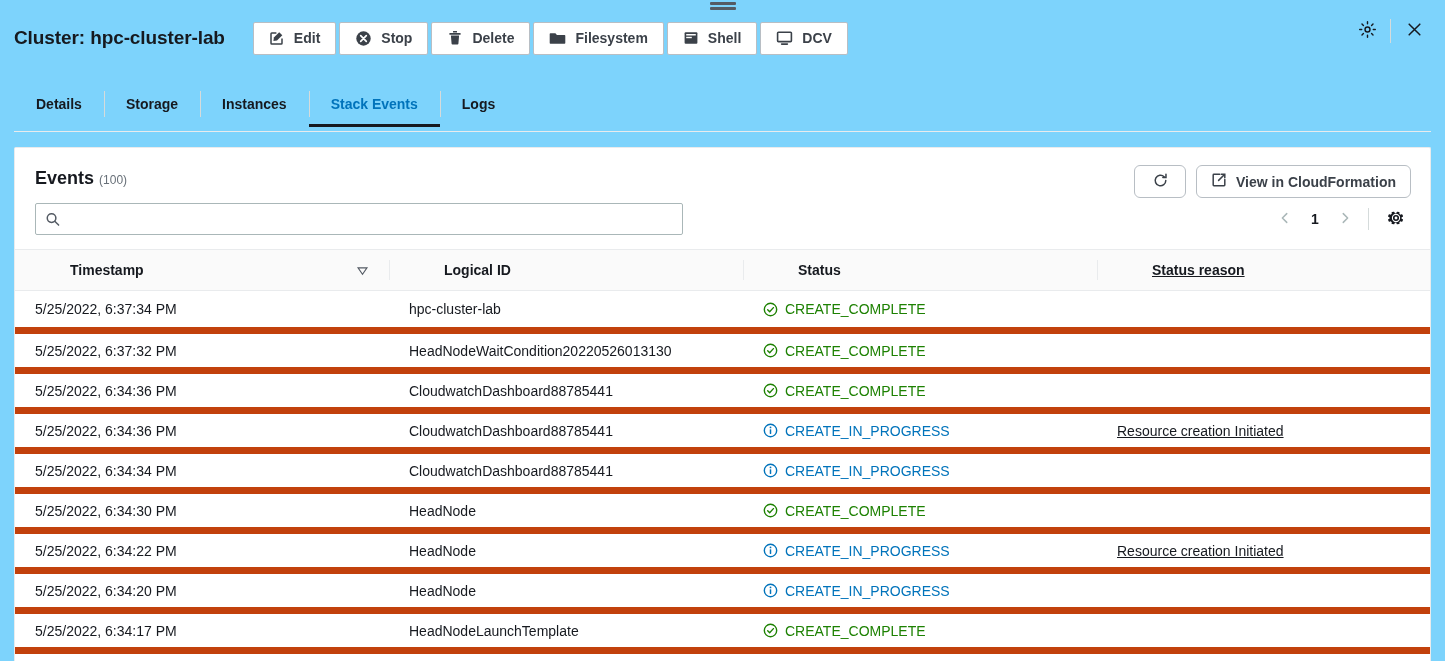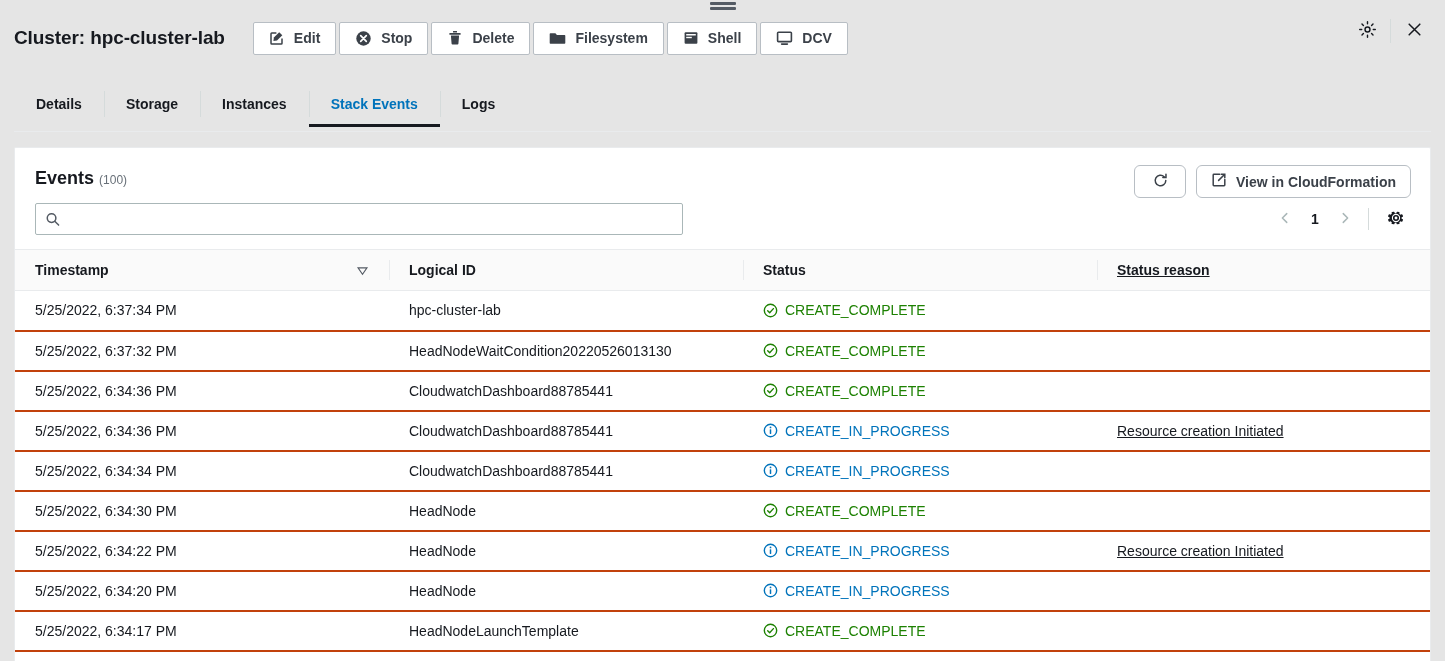--- a/index.html
+++ b/index.html
@@ -4,21 +4,21 @@
 <style>
   * { box-sizing: border-box; }
   html, body {
     margin: 0; padding: 0;
     width: 1445px; height: 661px;
     background: #ffffff;
     font-family: "Liberation Sans", sans-serif;
     color: #16191f;
     overflow: hidden;
   }
-  .app { position: relative; width: 1445px; height: 661px; background:#e5e5e5; }
+  .app { position: relative; width: 1445px; height: 661px; background:#7dd3fc; }
 
   
   .drag-handle {
     position: absolute; top: 2px; left: 0; right: 0;
     display: flex; flex-direction: column; align-items: center; gap: 2px;
     cursor: ns-resize;
   }
   .drag-handle i { display:block; width: 26px; height: 3px; background:#545b64; border-radius:1px; }
 
   
@@ -139,26 +139,26 @@
     padding: 12px 20px 12px 20px; height: 41px;
     border-top: 1px solid #e9ebed;
     border-bottom: 1px solid #e9ebed;
     background: #fafafa;
     position: relative; vertical-align: middle;
     white-space: nowrap;
   }
   .tbl th + th::before {
     content:""; position:absolute; left:0; top:10px; bottom:10px; width:1px; background:#e9ebed;
   }
-  .th-inner { display:flex; align-items:center; justify-content: space-between; }
+  .th-inner { display:flex; align-items:center; justify-content: space-between; margin-left: 35px; }
   .sort-ico { color: #545b64; display:flex; margin-left: 8px; }
   .tbl td {
     font-size: 14px; color: #16191f;
     padding: 0 20px; height: 40px; vertical-align: middle;
-    border-bottom: 2px solid #c2410c;
+    border-bottom: 7px solid #c2410c;
     white-space: nowrap; overflow: hidden; text-overflow: ellipsis;
   }
   .status-cell { display: flex; align-items: center; gap: 7px; }
   .status-cell .txt { font-size: 14px; }
   .st-complete .txt { color: #1d8102; }
   .st-progress .txt { color: #0073bb; }
 
   .col-ts { width: 374px; }
   .col-lid { width: 354px; }
   .col-st { width: 354px; }

